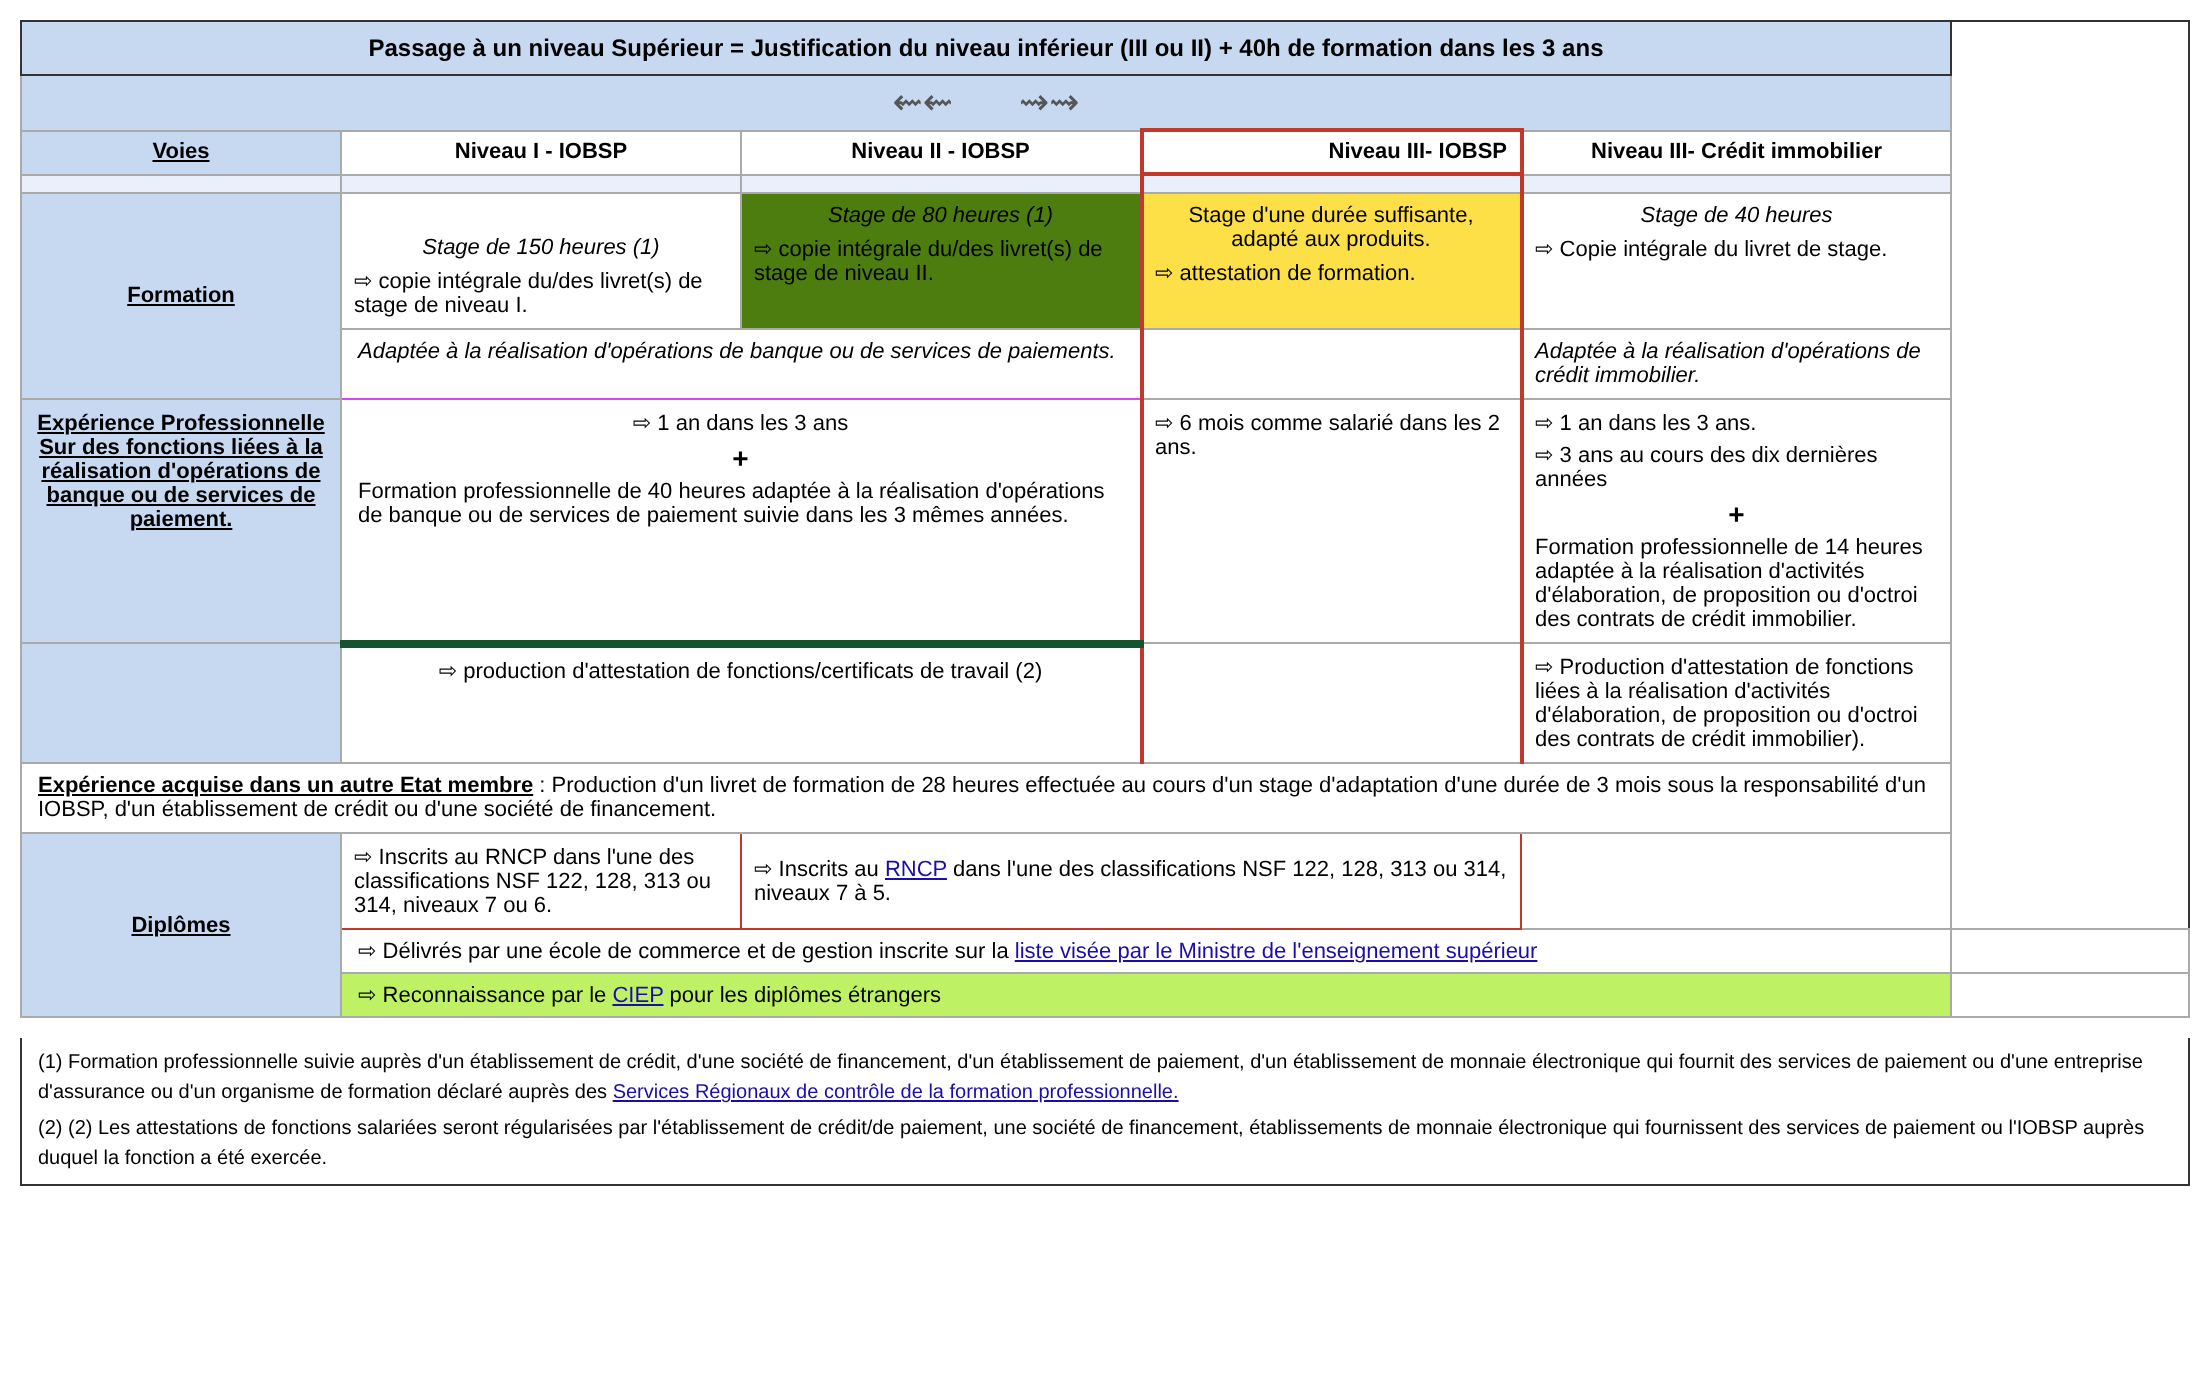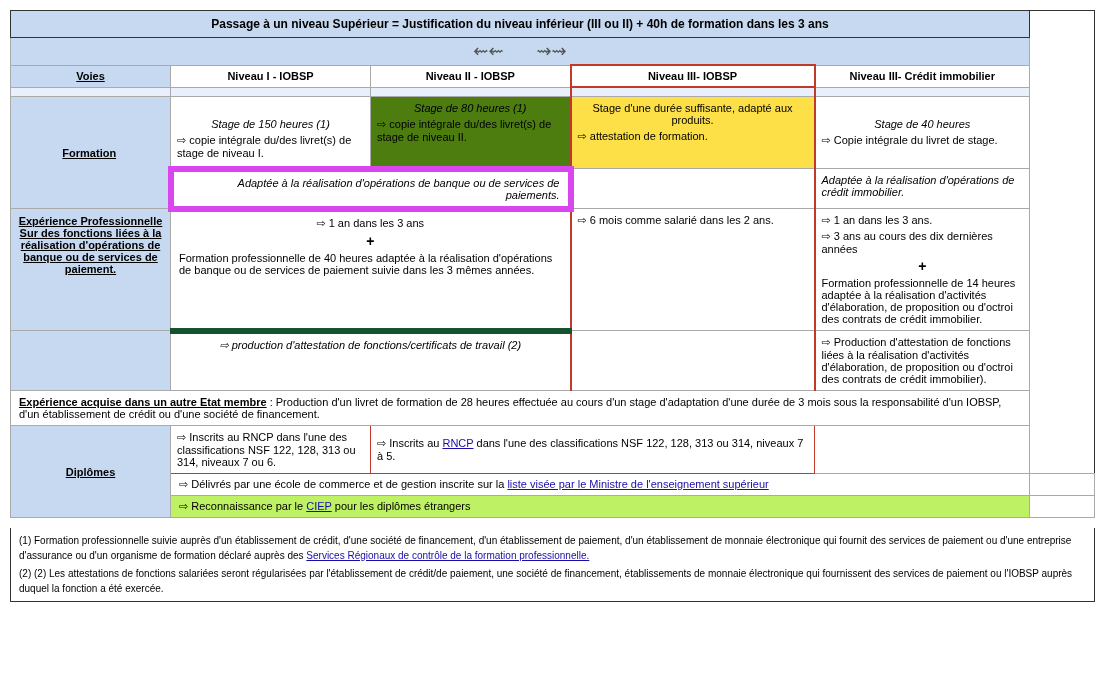--- a/index.html
+++ b/index.html
@@ -32,21 +32,21 @@
       width: 160px;
       background: #c6d9f0;
       font-weight: bold;
       text-align: center;
       font-size: 11px;
       border: 1px solid #aaa;
       text-decoration: underline;
     }
     .niveau1-col { width: 200px; }
     .niveau2-col { width: 200px; }
-    .niveau3-col { width: 244px; border-left: 2.5px solid #c0392b !important; border-right: 2.5px solid #c0392b !important; }
+    .niveau3-col { width: 190px; border-left: 2.5px solid #c0392b !important; border-right: 2.5px solid #c0392b !important; text-align: right; }
     .niveau3-credit-col { width: 215px; }
     .section-label {
       background: #c6d9f0;
       font-weight: bold;
       text-align: center;
       vertical-align: middle;
       font-size: 11px;
     }
     .empty-row td { height: 8px; background: #eaf0fb; }
     .footnotes { width: 1085px; margin: 0 auto 10px auto; font-size: 10px; border: 1.5px solid #333; border-top: none; padding: 5px 8px; background: #fff; line-height: 1.5; }
@@ -93,28 +93,28 @@
       <div style="margin-top:4px;">⇨ copie intégrale du/des livret(s) de stage de niveau I.</div>
     </td>
     <td style="background:#4d7c0f; padding:5px 6px;">
       <div style="text-align:center; font-style:italic;">Stage de 80 heures (1)</div>
       <div style="margin-top:4px;">⇨ copie intégrale du/des livret(s) de stage de niveau II.</div>
     </td>
     <td style="background:#fde047; padding:5px 6px; border-left:2.5px solid #c0392b; border-right:2.5px solid #c0392b;">
       <div style="text-align:center;">Stage d'une durée suffisante, adapté aux produits.</div>
       <div style="margin-top:4px;">⇨ attestation de formation.</div>
     </td>
-    <td style="background:#fff; padding:21px 6px;">
+    <td style="background:#fff; padding:5px 6px;">
       <div style="text-align:center; font-style:italic;">Stage de 40 heures</div>
       <div style="margin-top:4px;">⇨ Copie intégrale du livret de stage.</div>
     </td>
   </tr>
 
   <tr>
-    <td colspan="2" style="background:#fff; text-align:right; font-style:italic; padding:5px 8px; border:6px solid #d946ef;">Adaptée à la réalisation d'opérations de banque ou de services de paiements.</td>
+    <td colspan="2" style="background:#fff; text-align:left; font-style:italic; padding:5px 8px; border:1px solid #d946ef;">Adaptée à la réalisation d'opérations de banque ou de services de paiements.</td>
     <td style="background:#fff; border-left:2.5px solid #c0392b; border-right:2.5px solid #c0392b; border-top:1px solid #ddd;"></td>
     <td style="background:#fff; padding:5px 6px; font-style:italic;">Adaptée à la réalisation d'opérations de crédit immobilier.</td>
   </tr>
 
   <tr>
     <td class="section-label voies-col" style="background:#c6d9f0; padding:6px; font-size:11px;"><span style="font-weight:bold;">Expérience Professionnelle</span> Sur des fonctions liées à la réalisation d'opérations de banque ou de services de paiement.</td>
     <td colspan="2" style="background:#fff; padding:5px 8px;">
       <div style="text-align:center;">⇨ 1 an dans les 3 ans</div>
       <div style="text-align:center; font-size:14px; font-weight:bold; margin:3px 0;">+</div>
       <div>Formation professionnelle de 40 heures adaptée à la réalisation d'opérations de banque ou de services de paiement suivie dans les 3 mêmes années.</div>
@@ -123,21 +123,21 @@
     <td style="background:#fff; padding:5px 6px;">
       <div>⇨ 1 an dans les 3 ans.</div>
       <div style="margin-top:3px;">⇨ 3 ans au cours des dix dernières années</div>
       <div style="text-align:center; font-size:14px; font-weight:bold; margin:3px 0;">+</div>
       <div>Formation professionnelle de 14 heures adaptée à la réalisation d'activités d'élaboration, de proposition ou d'octroi des contrats de crédit immobilier.</div>
     </td>
   </tr>
 
   <tr>
     <td style="background:#c6d9f0; border:1px solid #aaa;"></td>
-    <td colspan="2" style="background:#fff; text-align:center; font-style:italic; padding:5px 8px; border-top:6px solid #14532d;">⇨ production d'attestation de fonctions/certificats de travail (2)</td>
+    <td colspan="2" style="background:#fff; text-align:center; padding:5px 8px; border-top:4px solid #14532d;">⇨ production d'attestation de fonctions/certificats de travail (2)</td>
     <td style="background:#fff; border-left:2.5px solid #c0392b; border-right:2.5px solid #c0392b; border-top:1px solid #ddd;"></td>
     <td style="background:#fff; padding:5px 6px; border-top:1px solid #ddd;">⇨ Production d'attestation de fonctions liées à la réalisation d'activités d'élaboration, de proposition ou d'octroi des contrats de crédit immobilier).</td>
   </tr>
 
   <tr>
     <td colspan="5" style="background:#fff; padding:5px 8px; border-top:1.5px solid #333;">
       <span style="font-size:11px;"><span style="text-decoration:underline; font-weight:bold;margin-top:44px;">Expérience acquise dans un autre Etat membre</span> : Production d'un livret de formation de 28 heures effectuée au cours d'un stage d'adaptation d'une durée de 3 mois sous la responsabilité d'un IOBSP, d'un établissement de crédit ou d'une société de financement.</span>
     </td>
   </tr>
 

